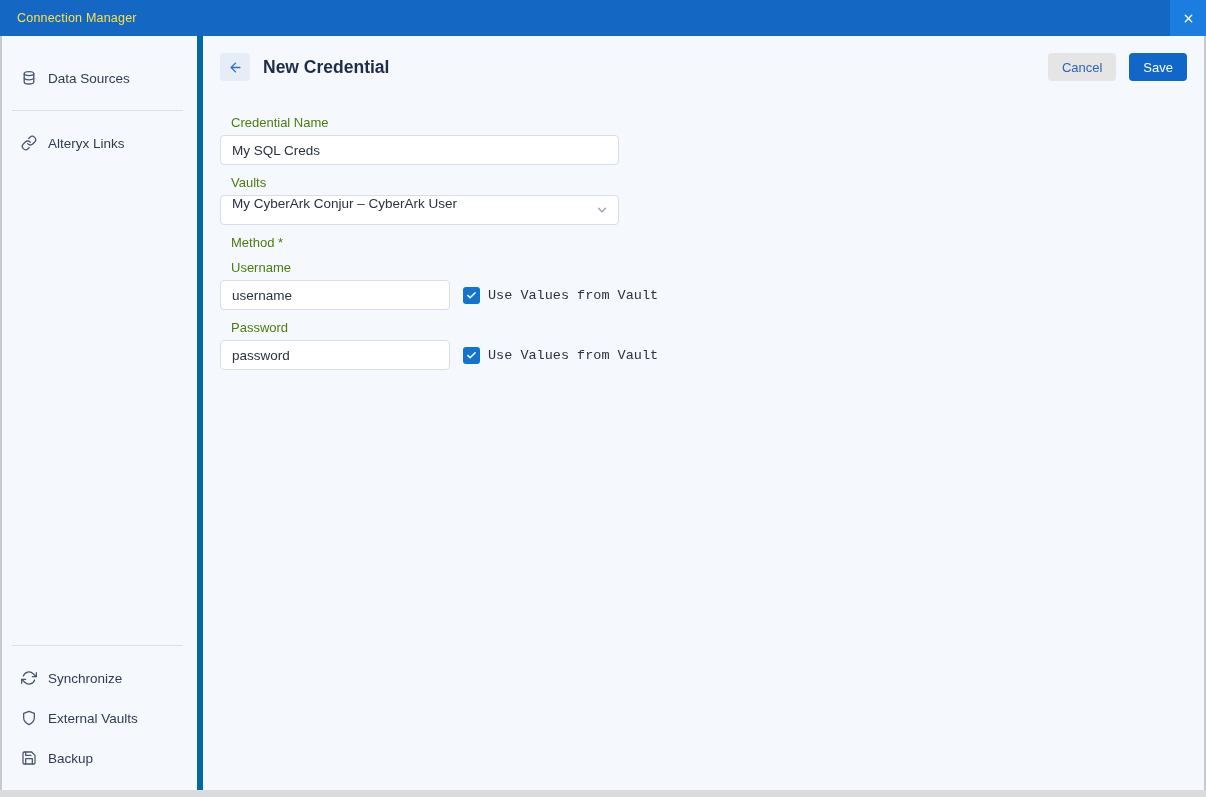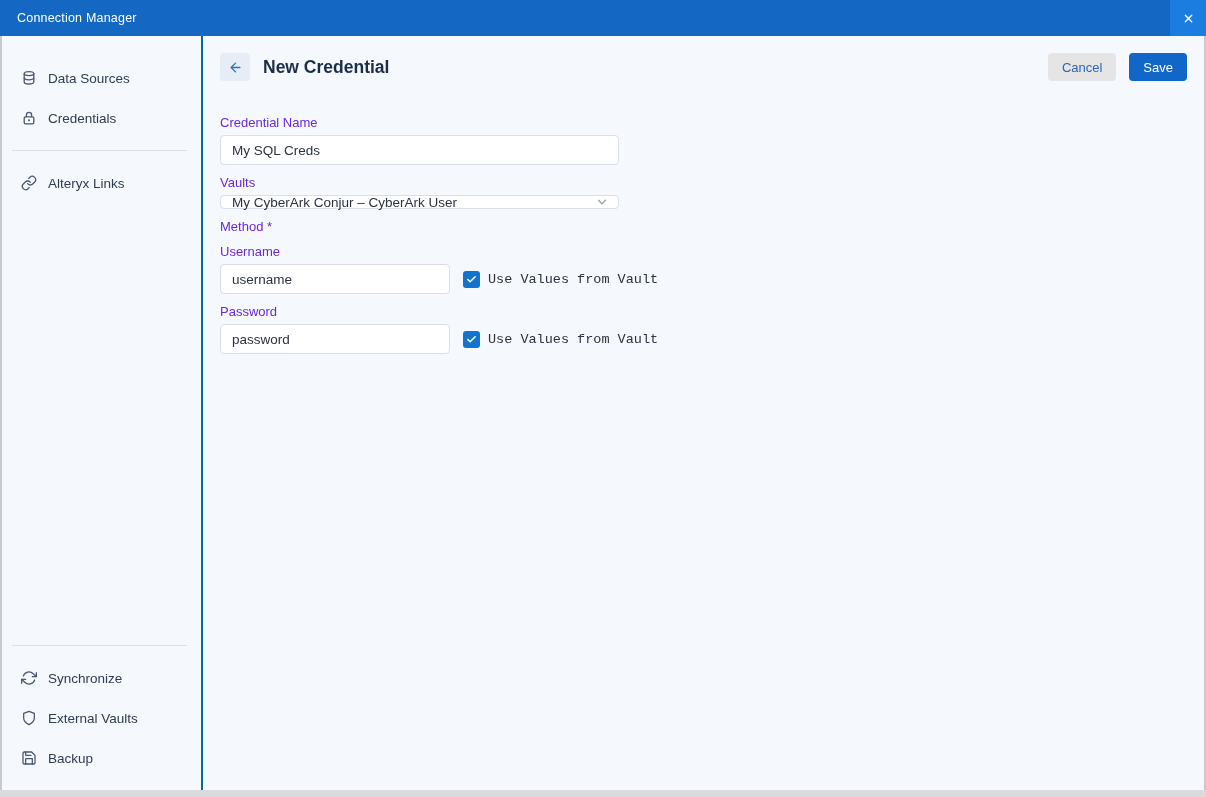--- a/index.html
+++ b/index.html
@@ -8,21 +8,21 @@
     background: #d9dbdd;
     font-family: "Liberation Sans", "DejaVu Sans", sans-serif;
   }
   .window { width: 1206px; height: 790px; display: flex; flex-direction: column; }
 
   
   .titlebar {
     height: 36px; flex: 0 0 36px;
     background: var(--titlebar, #1468c3);
     display: flex; align-items: center;
-    color: #ffffff;
+    color: #fde047;
     text-align: center;
   }
   .titlebar-title { font-size: 12.5px; padding-left: 17px; letter-spacing: .2px; }
   .close-btn {
     margin-left: auto; width: 36px; height: 36px;
     background: var(--titlebar_close, #1b7de0);
     display: flex; align-items: center; justify-content: center;
     cursor: pointer;
   }
   .close-btn svg { display: block; }
@@ -30,21 +30,21 @@
   
   .body-row {
     flex: 1; display: flex; min-height: 0;
     background: #f5f8fc;
     border-left: 2px solid #c6c9cd; border-right: 2px solid #c6c9cd;
   }
 
   
   .sidebar {
     width: 201px; flex: 0 0 201px;
-    border-right: 2px solid #0369a1;
+    border-right: 6px solid #0369a1;
     display: flex; flex-direction: column;
     padding: 22px 0 12px 0;
   }
   .nav-item {
     height: 40px; display: flex; align-items: center;
     padding-left: 18px; gap: 11px; cursor: pointer;
   }
   .nav-label { font-size: 13.5px; color: #303c50; }
   .icon { display: flex; align-items: center; justify-content: center; width: 17px; height: 17px; }
   .icon svg { display: block; }
@@ -65,33 +65,33 @@
   .btn {
     height: 28px; border: none; border-radius: 4px;
     font-size: 13px; padding: 0 14px; cursor: pointer;
     font-family: inherit;
   }
   .btn-cancel { background: #e5e5e5; color: #2c66b0; }
   .btn-save { background: var(--accent, #1067c8); color: #fff; }
 
   
   .field { margin-bottom: 10px; }
-  .field-label { display: block; font-size: 13px; color: #6d28d9; margin-bottom: 5px; }
+  .field-label { display: block; font-size: 13px; color: #4d7c0f; margin-bottom: 5px; margin-left: 11px; }
   .text-input {
     height: 30px; background: #fff;
     border: 1px solid #d9dee8; border-radius: 4px;
     padding: 0 11px; font-size: 13.5px; color: #2b3240;
     font-family: inherit; outline: none; display: block;
   }
   .wide { width: 399px; }
   .narrow { width: 230px; }
   .select {
-    position: relative; height: 14px; background: #fff;
+    position: relative; height: 30px; background: #fff;
     border: 1px solid #d9dee8; border-radius: 4px;
-    display: flex; align-items: center; padding: 0 30px 0 11px;
+    display: flex; align-items: flex-start; padding: 0 30px 0 11px;
     font-size: 13.5px; color: #2b3240; cursor: pointer;
   }
   .chev { position: absolute; right: 9px; top: 50%; transform: translateY(-50%); display: flex; }
   .input-row { display: flex; align-items: center; gap: 13px; }
   .checkbox-row { display: flex; align-items: center; gap: 8px; cursor: pointer; }
   .checkbox {
     width: 17px; height: 17px; border-radius: 3px;
     background: var(--checkbox, #1374d0);
     display: flex; align-items: center; justify-content: center; flex: 0 0 17px;
   }
@@ -120,30 +120,20 @@
         <span class="icon">
           <svg width="16" height="16" viewBox="0 0 16 16" fill="none" stroke="#49566e" stroke-width="1.3">
             <ellipse cx="8" cy="3.6" rx="4.8" ry="2"></ellipse>
             <path d="M3.2 3.6v4.2c0 1.1 2.1 2 4.8 2s4.8-.9 4.8-2V3.6"></path>
             <path d="M3.2 7.8V12c0 1.1 2.1 2 4.8 2s4.8-.9 4.8-2V7.8"></path>
           </svg>
         </span>
         <span class="nav-label">Data Sources</span>
       </div>
 
-      <div class="nav-item">
-        <span class="icon">
-          <svg width="16" height="16" viewBox="0 0 16 16" fill="none" stroke="#49566e" stroke-width="1.3">
-            <rect x="3.2" y="6.8" width="9.6" height="7" rx="1.4"></rect>
-            <path d="M5.4 6.8V4.9a2.6 2.6 0 0 1 5.2 0v1.9"></path>
-            <circle cx="8" cy="10.2" r="1" fill="#49566e" stroke="none"></circle>
-          </svg>
-        </span>
-        <span class="nav-label">Credentials</span>
-      </div>
 
       <div class="side-divider"></div>
 
       <div class="nav-item">
         <span class="icon">
           <svg width="16" height="16" viewBox="0 0 24 24" fill="none" stroke="#49566e" stroke-width="1.9" stroke-linecap="round" stroke-linejoin="round">
             <path d="M10 13a5 5 0 0 0 7.54.54l3-3a5 5 0 0 0-7.07-7.07l-1.72 1.71"></path>
             <path d="M14 11a5 5 0 0 0-7.54-.54l-3 3a5 5 0 0 0 7.07 7.07l1.71-1.71"></path>
           </svg>
         </span>

